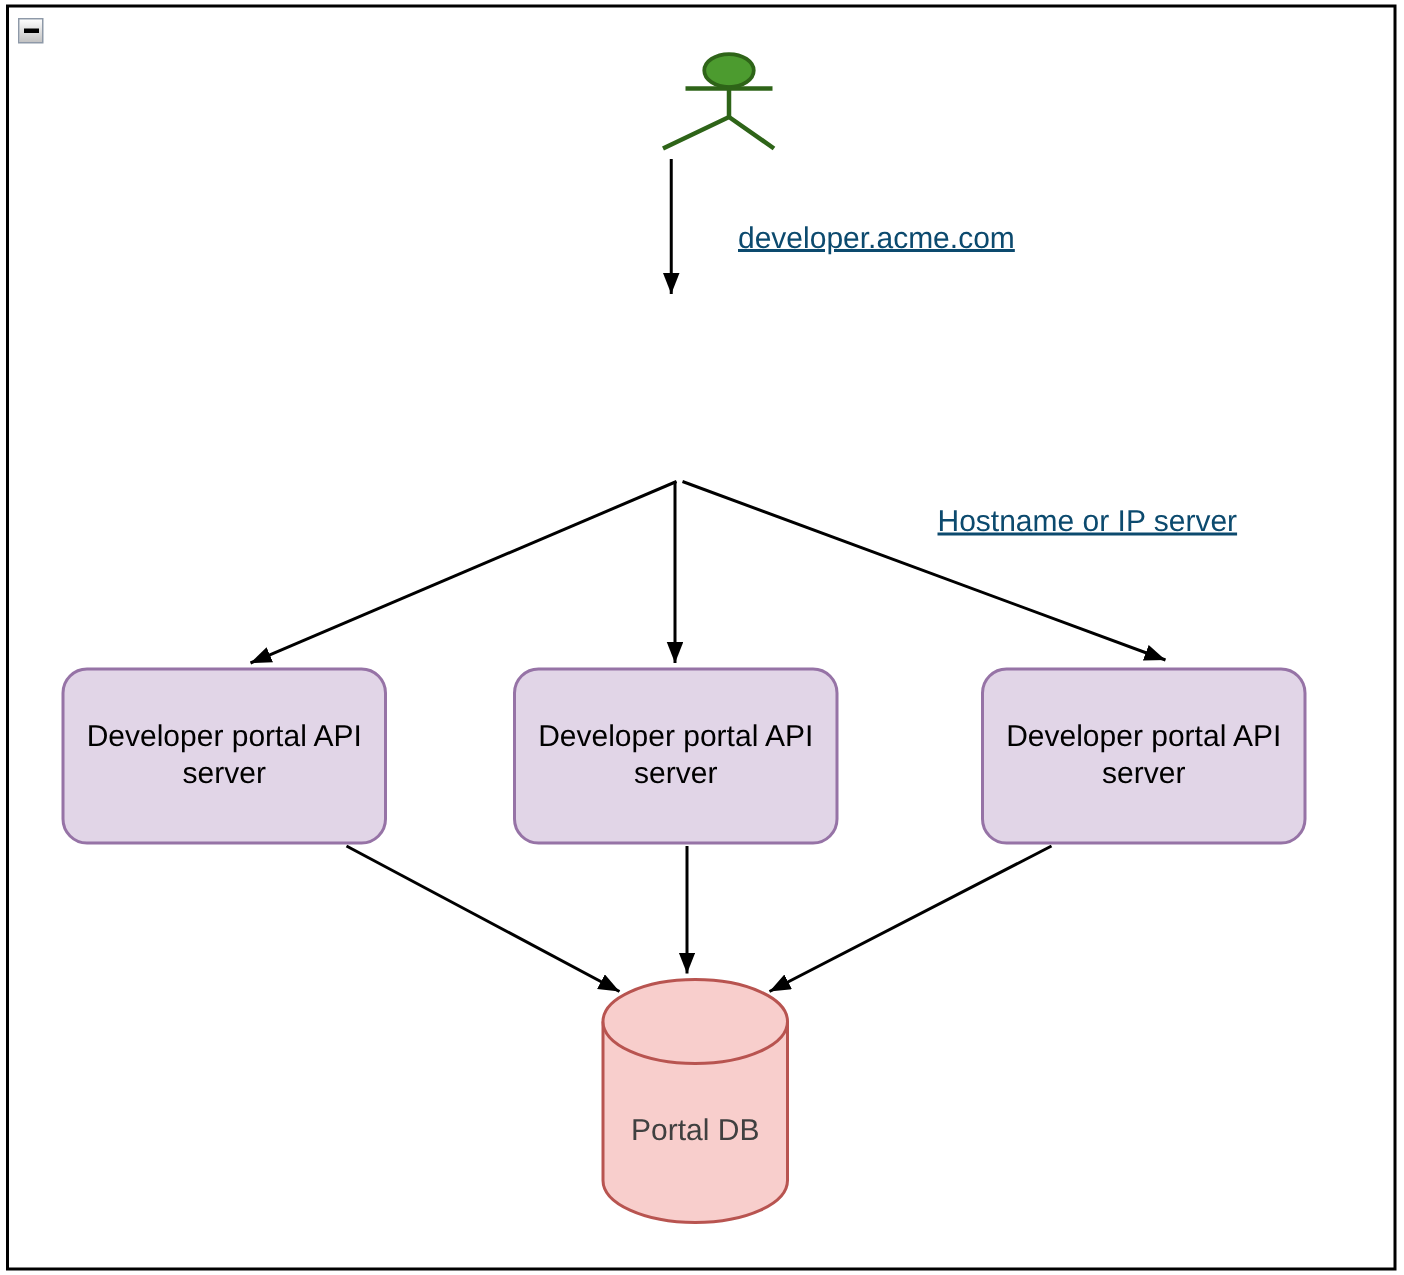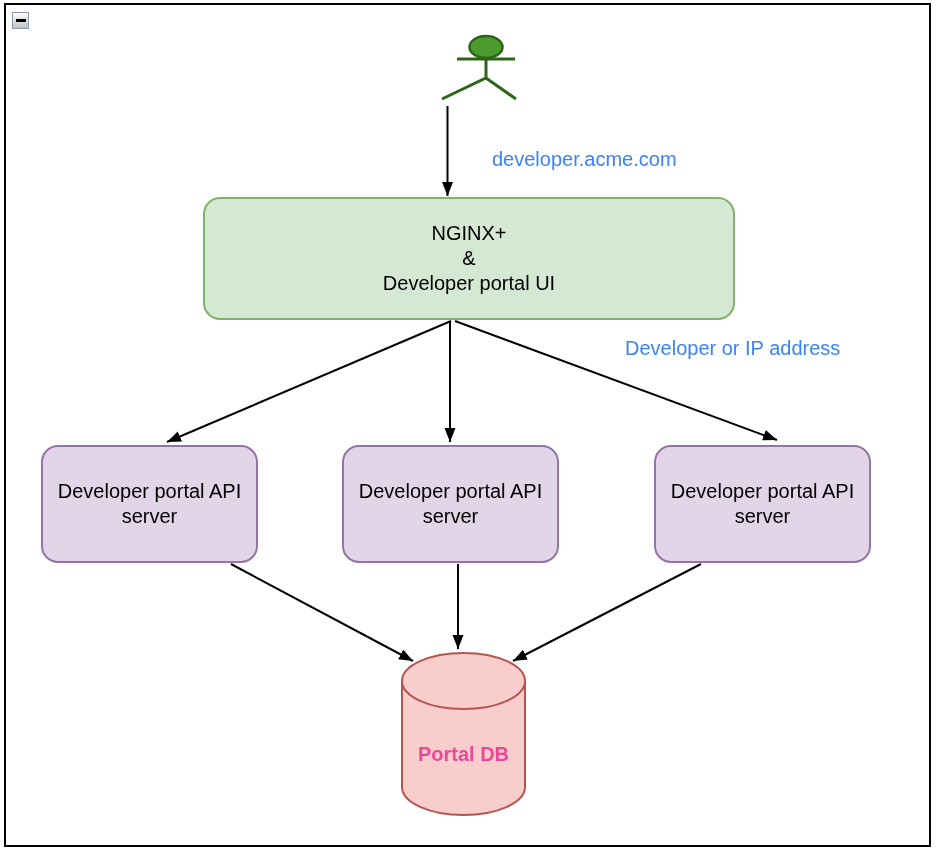--- a/index.html
+++ b/index.html
@@ -70,32 +70,32 @@
     top: 445px; width: 217px; height: 118px;
     background: var(--purple-fill);
     border: 2px solid var(--purple-stroke);
   }
   .node-purple.p1 { left: 41px; }
   .node-purple.p2 { left: 342px; }
   .node-purple.p3 { left: 654px; }
   .edge-label {
     position: absolute;
     font-size: 20px;
-    color: #3b82f6;
+    color: #0c4a6e;
     white-space: nowrap;
+    text-decoration: underline;
   }
   .label-url { left: 492px; top: 148px; }
   .label-host { left: 625px; top: 337px; }
   .db-label {
     position: absolute;
     left: 396px; top: 743px; width: 135px;
     text-align: center;
     font-size: 20px;
-    color: #ec4899;
-    font-weight: bold;
+    color: #404040;
   }
 </style>
 </head>
 <body>
 
 <div class="canvas">
 
   <div class="frame"></div>
 
   <div class="collapse-btn">
@@ -126,27 +126,22 @@
     <path class="edge-line" marker-end="url(#arrow)" d="M458,564 L458,649"></path>
     <path class="edge-line" marker-end="url(#arrow)" d="M701,564 L513,661"></path>
 
     <g>
       <path class="cyl" d="M402,681 V787 A61.5,28 0 0 0 525,787 V681"></path>
       <ellipse class="cyl" cx="463.5" cy="681" rx="61.5" ry="28"></ellipse>
     </g>
   </svg>
 
   <div class="edge-label label-url">developer.acme.com</div>
-  <div class="edge-label label-host">Developer or IP address</div>
+  <div class="edge-label label-host">Hostname or IP server</div>
 
-  <div class="node node-green">
-    <span>NGINX+
-&amp;
-Developer portal UI</span>
-  </div>
 
   <div class="node node-purple p1">
     <span>Developer portal API
 server</span>
   </div>
   <div class="node node-purple p2">
     <span>Developer portal API
 server</span>
   </div>
   <div class="node node-purple p3">

